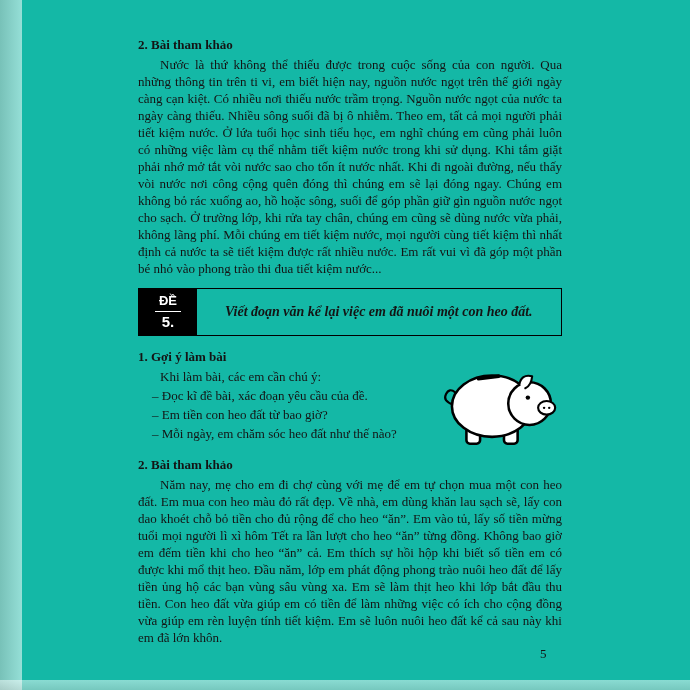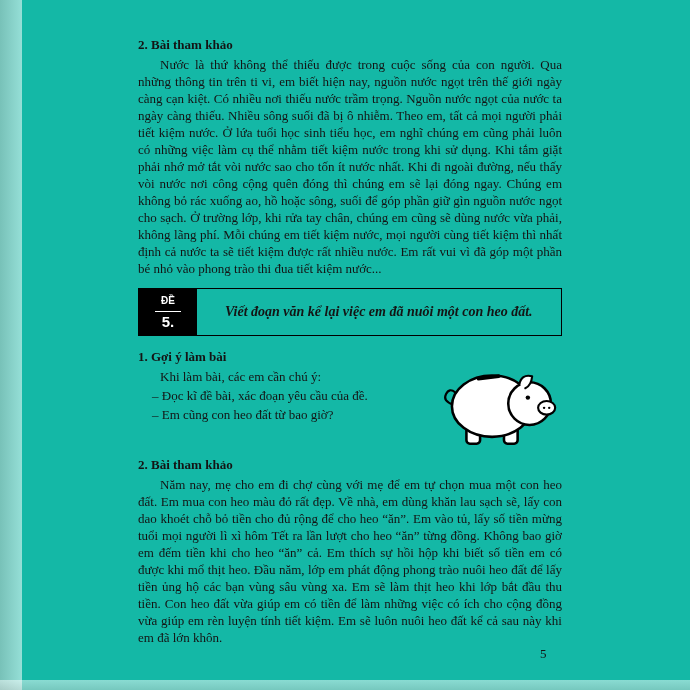--- a/index.html
+++ b/index.html
@@ -55,21 +55,21 @@
   .de-label {
     width: 58px;
     background: #000;
     color: #fff;
     font-family: "Liberation Sans", sans-serif;
     font-weight: bold;
     text-align: center;
     padding: 3px 0 4px 0;
     display: flex; flex-direction: column; align-items: center; justify-content: center;
   }
-  .de-label .l1 { font-size: 10px; line-height: 18px; text-align: right; }
+  .de-label .l1 { font-size: 13px; line-height: 18px; text-align: right; }
   .de-label .divider { width: 26px; height: 1px; background: #fff; margin: 1px 0; }
   .de-label .l2 { font-size: 15px; line-height: 18px; }
   .de-prompt {
     flex: 1;
     display: flex; align-items: center;
     padding: 6px 28px;
     font-style: italic;
     font-weight: bold;
     font-size: 14px;
     line-height: 18px;
@@ -127,21 +127,22 @@
         <ellipse cx="132" cy="62" rx="10" ry="8" fill="#fff" stroke-width="2.5"></ellipse>
         <circle cx="129" cy="62" r="1.4" fill="#000" stroke="none"></circle>
         <circle cx="135" cy="62" r="1.4" fill="#000" stroke="none"></circle>
 
         <circle cx="110" cy="50" r="2.6" fill="#000" stroke="none"></circle>
       </svg>
 
       <div class="heading">1. Gợi ý làm bài</div>
       <p class="intro-line">Khi làm bài, các em cần chú ý:</p>
       <p class="bullet">– Đọc kĩ đề bài, xác đoạn yêu cầu của đề.</p>
-      <p class="bullet">– Em cũng con heo đất từ bao giờ?</p>
+      <p class="bullet">– Em tiền con heo đất từ bao giờ?</p>
+      <p class="bullet">– Mỗi ngày, em chăm sóc heo đất như thế nào?</p>
     </div>
 
     <div class="heading">2. Bài tham khảo</div>
     <p class="body-text">Năm nay, mẹ cho em đi chợ cùng với mẹ để em tự chọn mua một con heo đất. Em mua con heo màu đỏ rất đẹp. Về nhà, em dùng khăn lau sạch sẽ, lấy con dao khoét chỗ bỏ tiền cho đủ rộng để cho heo “ăn”. Em vào tủ, lấy số tiền mừng tuổi mọi người lì xì hôm Tết ra lần lượt cho heo “ăn” từng đồng. Không bao giờ em đếm tiền khi cho heo “ăn” cả. Em thích sự hồi hộp khi biết số tiền em có được khi mổ thịt heo. Đầu năm, lớp em phát động phong trào nuôi heo đất để lấy tiền ủng hộ các bạn vùng sâu vùng xa. Em sẽ làm thịt heo khi lớp bắt đầu thu tiền. Con heo đất vừa giúp em có tiền để làm những việc có ích cho cộng đồng vừa giúp em rèn luyện tính tiết kiệm. Em sẽ luôn nuôi heo đất kể cả sau này khi em đã lớn khôn.</p>
 
   </div>
 
   <div class="page-number">5</div>
 </div>
 

